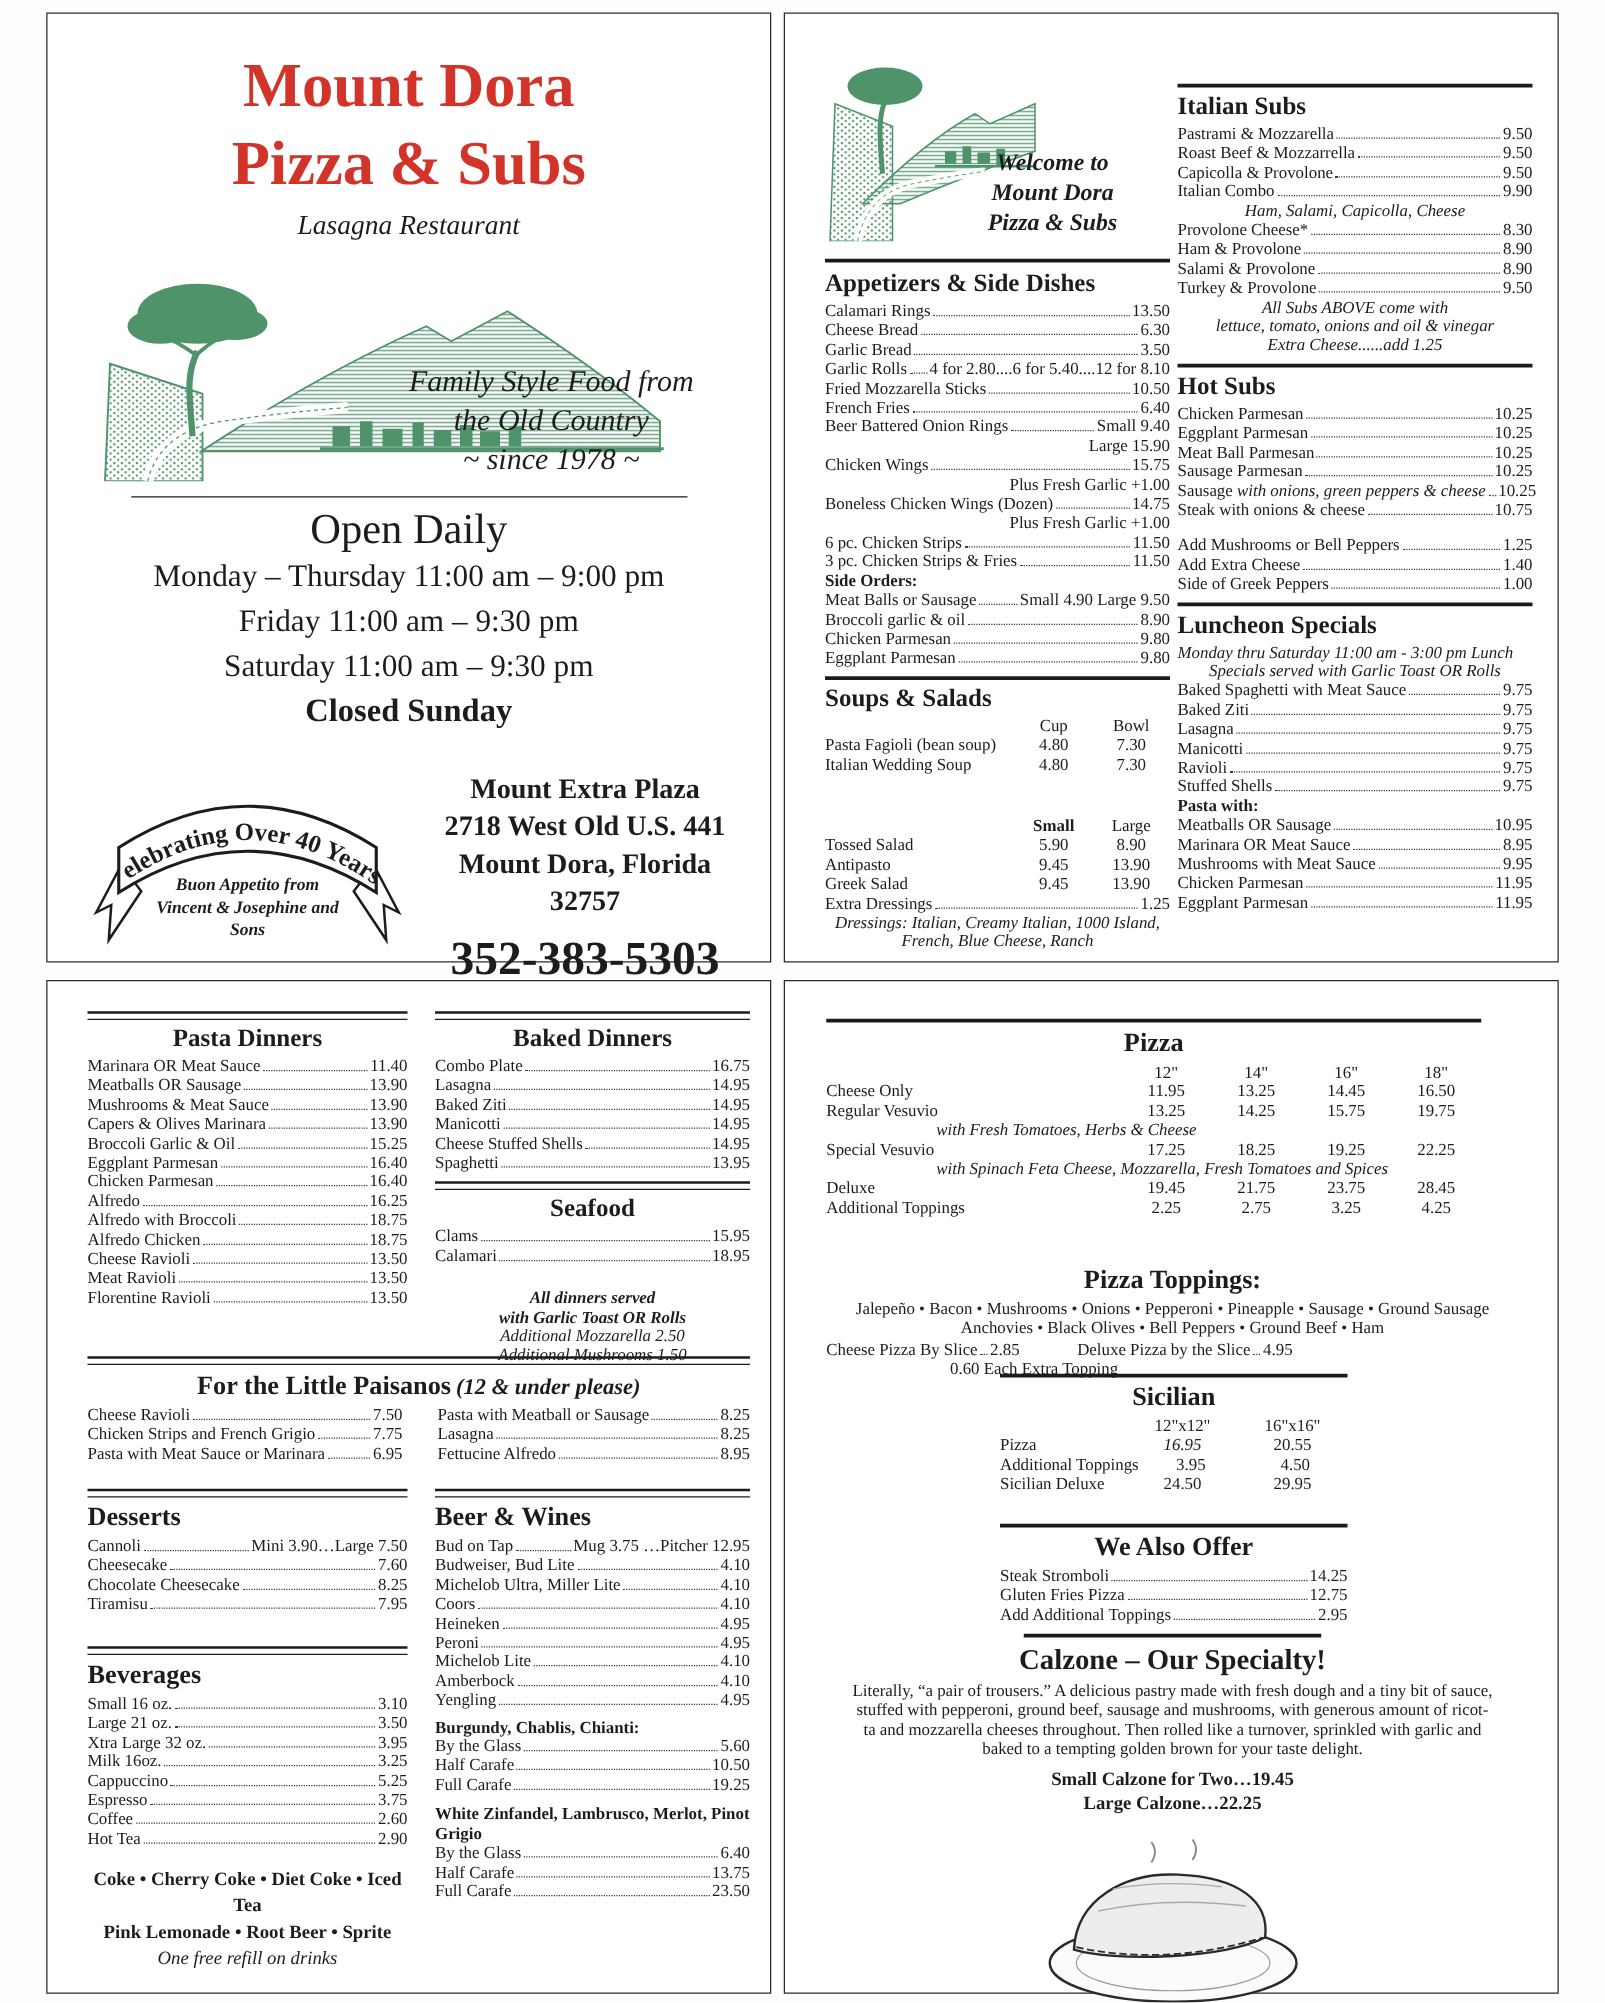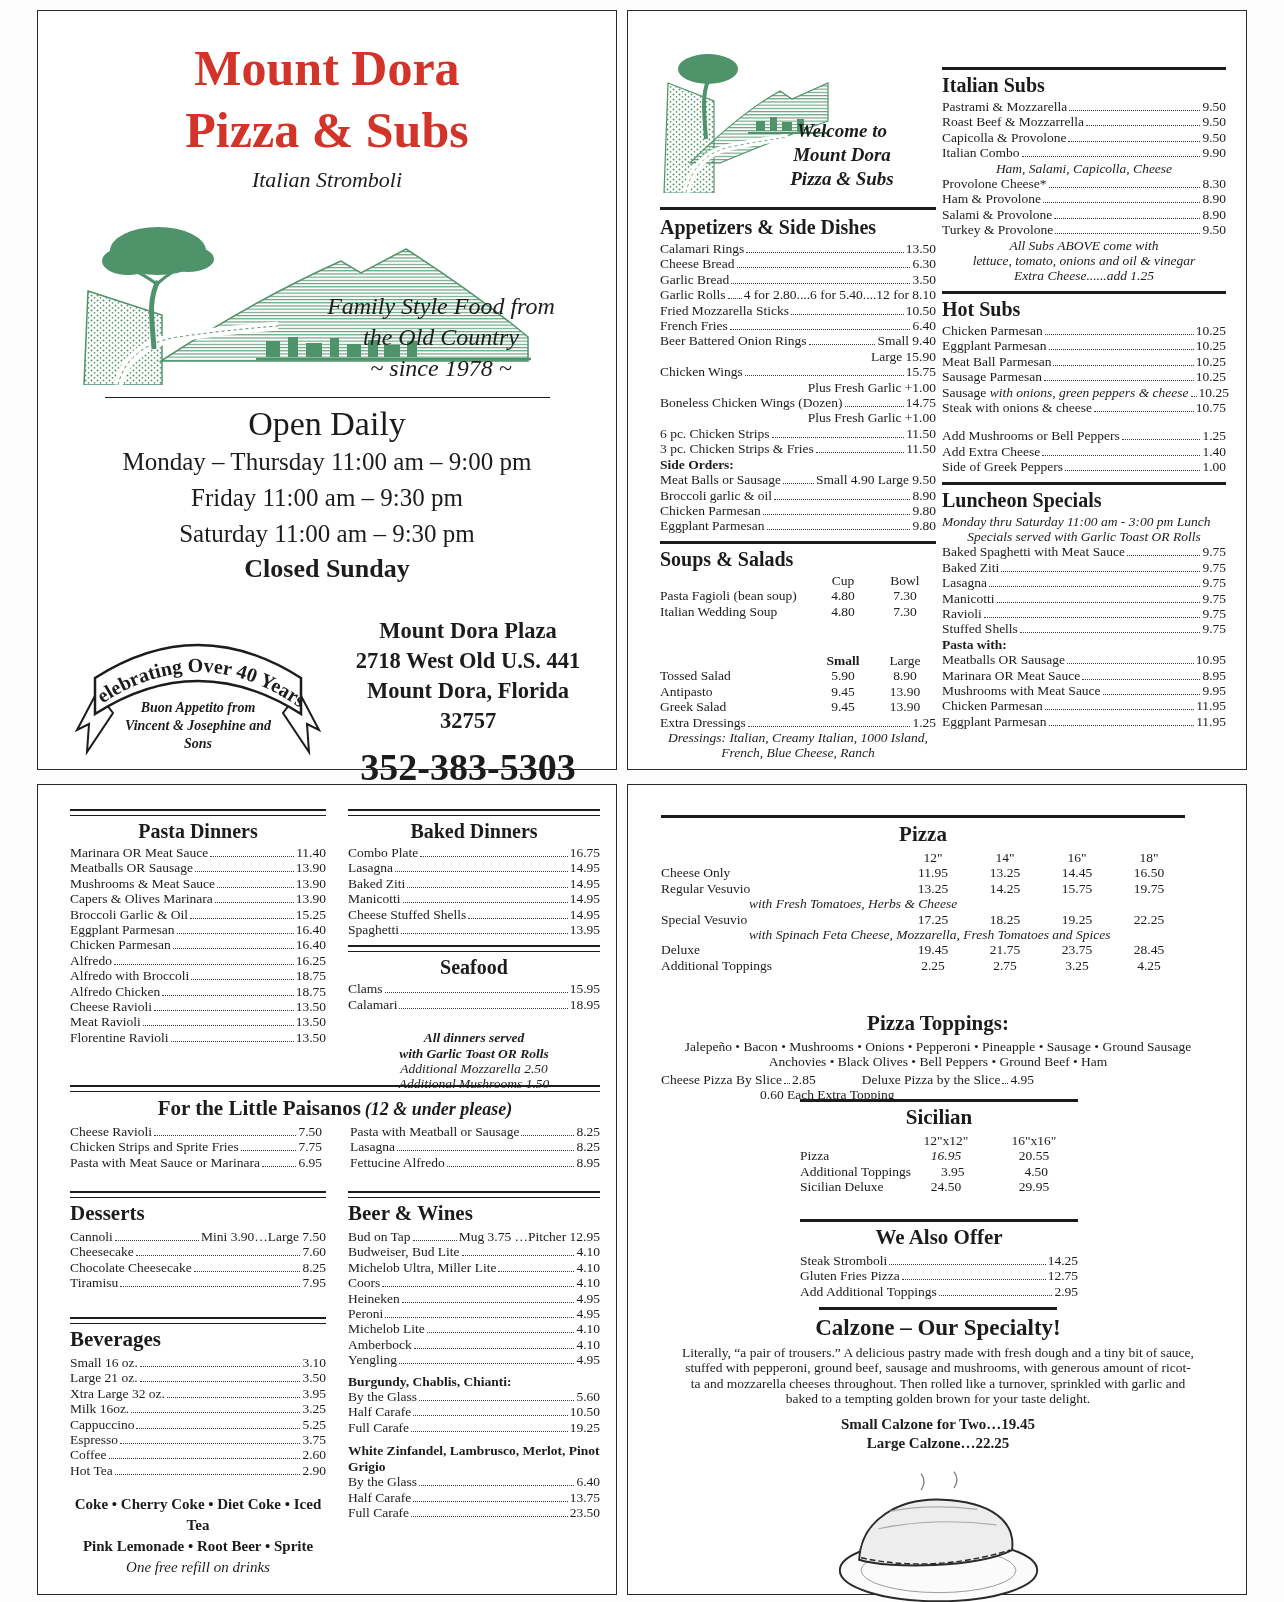--- a/index.html
+++ b/index.html
@@ -97,21 +97,21 @@
   #calzone svg{margin-top:8px;}
 </style>
 </head>
 <body>
 
 <div class="panel" id="p-tl">
   <div class="tl-title" style="color:#d2342a">
     <div>Mount Dora</div>
     <div>Pizza &amp; Subs</div>
   </div>
-  <div class="tl-sub">Italian Stromboli</div>
+  <div class="tl-sub">Lasagna Restaurant</div>
 
   <div class="tl-art">
     <svg width="470" height="186" viewBox="0 0 470 186">
       <defs>
         <pattern id="eng" width="6" height="3.2" patternUnits="userSpaceOnUse">
           <line x1="0" y1="1.4" x2="6" y2="1.4" stroke="#4f936b" stroke-width="1"></line>
         </pattern>
         <pattern id="spk" width="6" height="5" patternUnits="userSpaceOnUse">
           <circle cx="1.5" cy="1.5" r="1" fill="#4f936b"></circle>
           <circle cx="4.5" cy="3.8" r="0.9" fill="#4f936b"></circle>
@@ -161,21 +161,21 @@
       <path d="M22,66 Q125,0 228,66 L228,102 Q125,36 22,102 Z" fill="#fff" stroke="#1c1c1c" stroke-width="2.5"></path>
       <path id="arc" d="M26,94 Q125,26 224,94" fill="none"></path>
       <text font-size="20" font-weight="bold" font-family="Liberation Serif, serif" fill="#1c1c1c">
         <textPath href="#arc" startOffset="50%" text-anchor="middle">Celebrating Over 40 Years!</textPath>
       </text>
       <text x="125" y="100" text-anchor="middle" font-size="14" font-weight="bold" font-style="italic" fill="#1c1c1c">Buon Appetito from</text>
       <text x="125" y="118" text-anchor="middle" font-size="14" font-weight="bold" font-style="italic" fill="#1c1c1c">Vincent &amp; Josephine and</text>
       <text x="125" y="136" text-anchor="middle" font-size="14" font-weight="bold" font-style="italic" fill="#1c1c1c">Sons</text>
     </svg>
     <div class="tl-addr">
-      <div class="al">Mount Dora Plaza</div>
+      <div class="al">Mount Extra Plaza</div>
       <div class="al">2718 West Old U.S. 441</div>
       <div class="al">Mount Dora, Florida 32757</div>
       <div class="tl-phone">352-383-5303</div>
     </div>
   </div>
 </div>
 
 <div class="panel" id="p-tr">
   <div class="tr-logo">
     <svg width="170" height="150" viewBox="0 0 170 150">
@@ -637,21 +637,21 @@
       <span class="h i" style="font-size:18px">(12 &amp; under please)</span>
     </div>
     <div class="pais-cols">
       <div class="pais-l">
           <div class="mrow">
             <span class="nm">Cheese Ravioli</span>
             <span class="dots"></span>
             <span class="pr">7.50</span>
           </div>
           <div class="mrow">
-            <span class="nm">Chicken Strips and Sprite Fries</span>
+            <span class="nm">Chicken Strips and French Grigio</span>
             <span class="dots"></span>
             <span class="pr">7.75</span>
           </div>
           <div class="mrow">
             <span class="nm">Pasta with Meat Sauce or Marinara</span>
             <span class="dots"></span>
             <span class="pr">6.95</span>
           </div>
         </div>
       <div class="pais-r">

